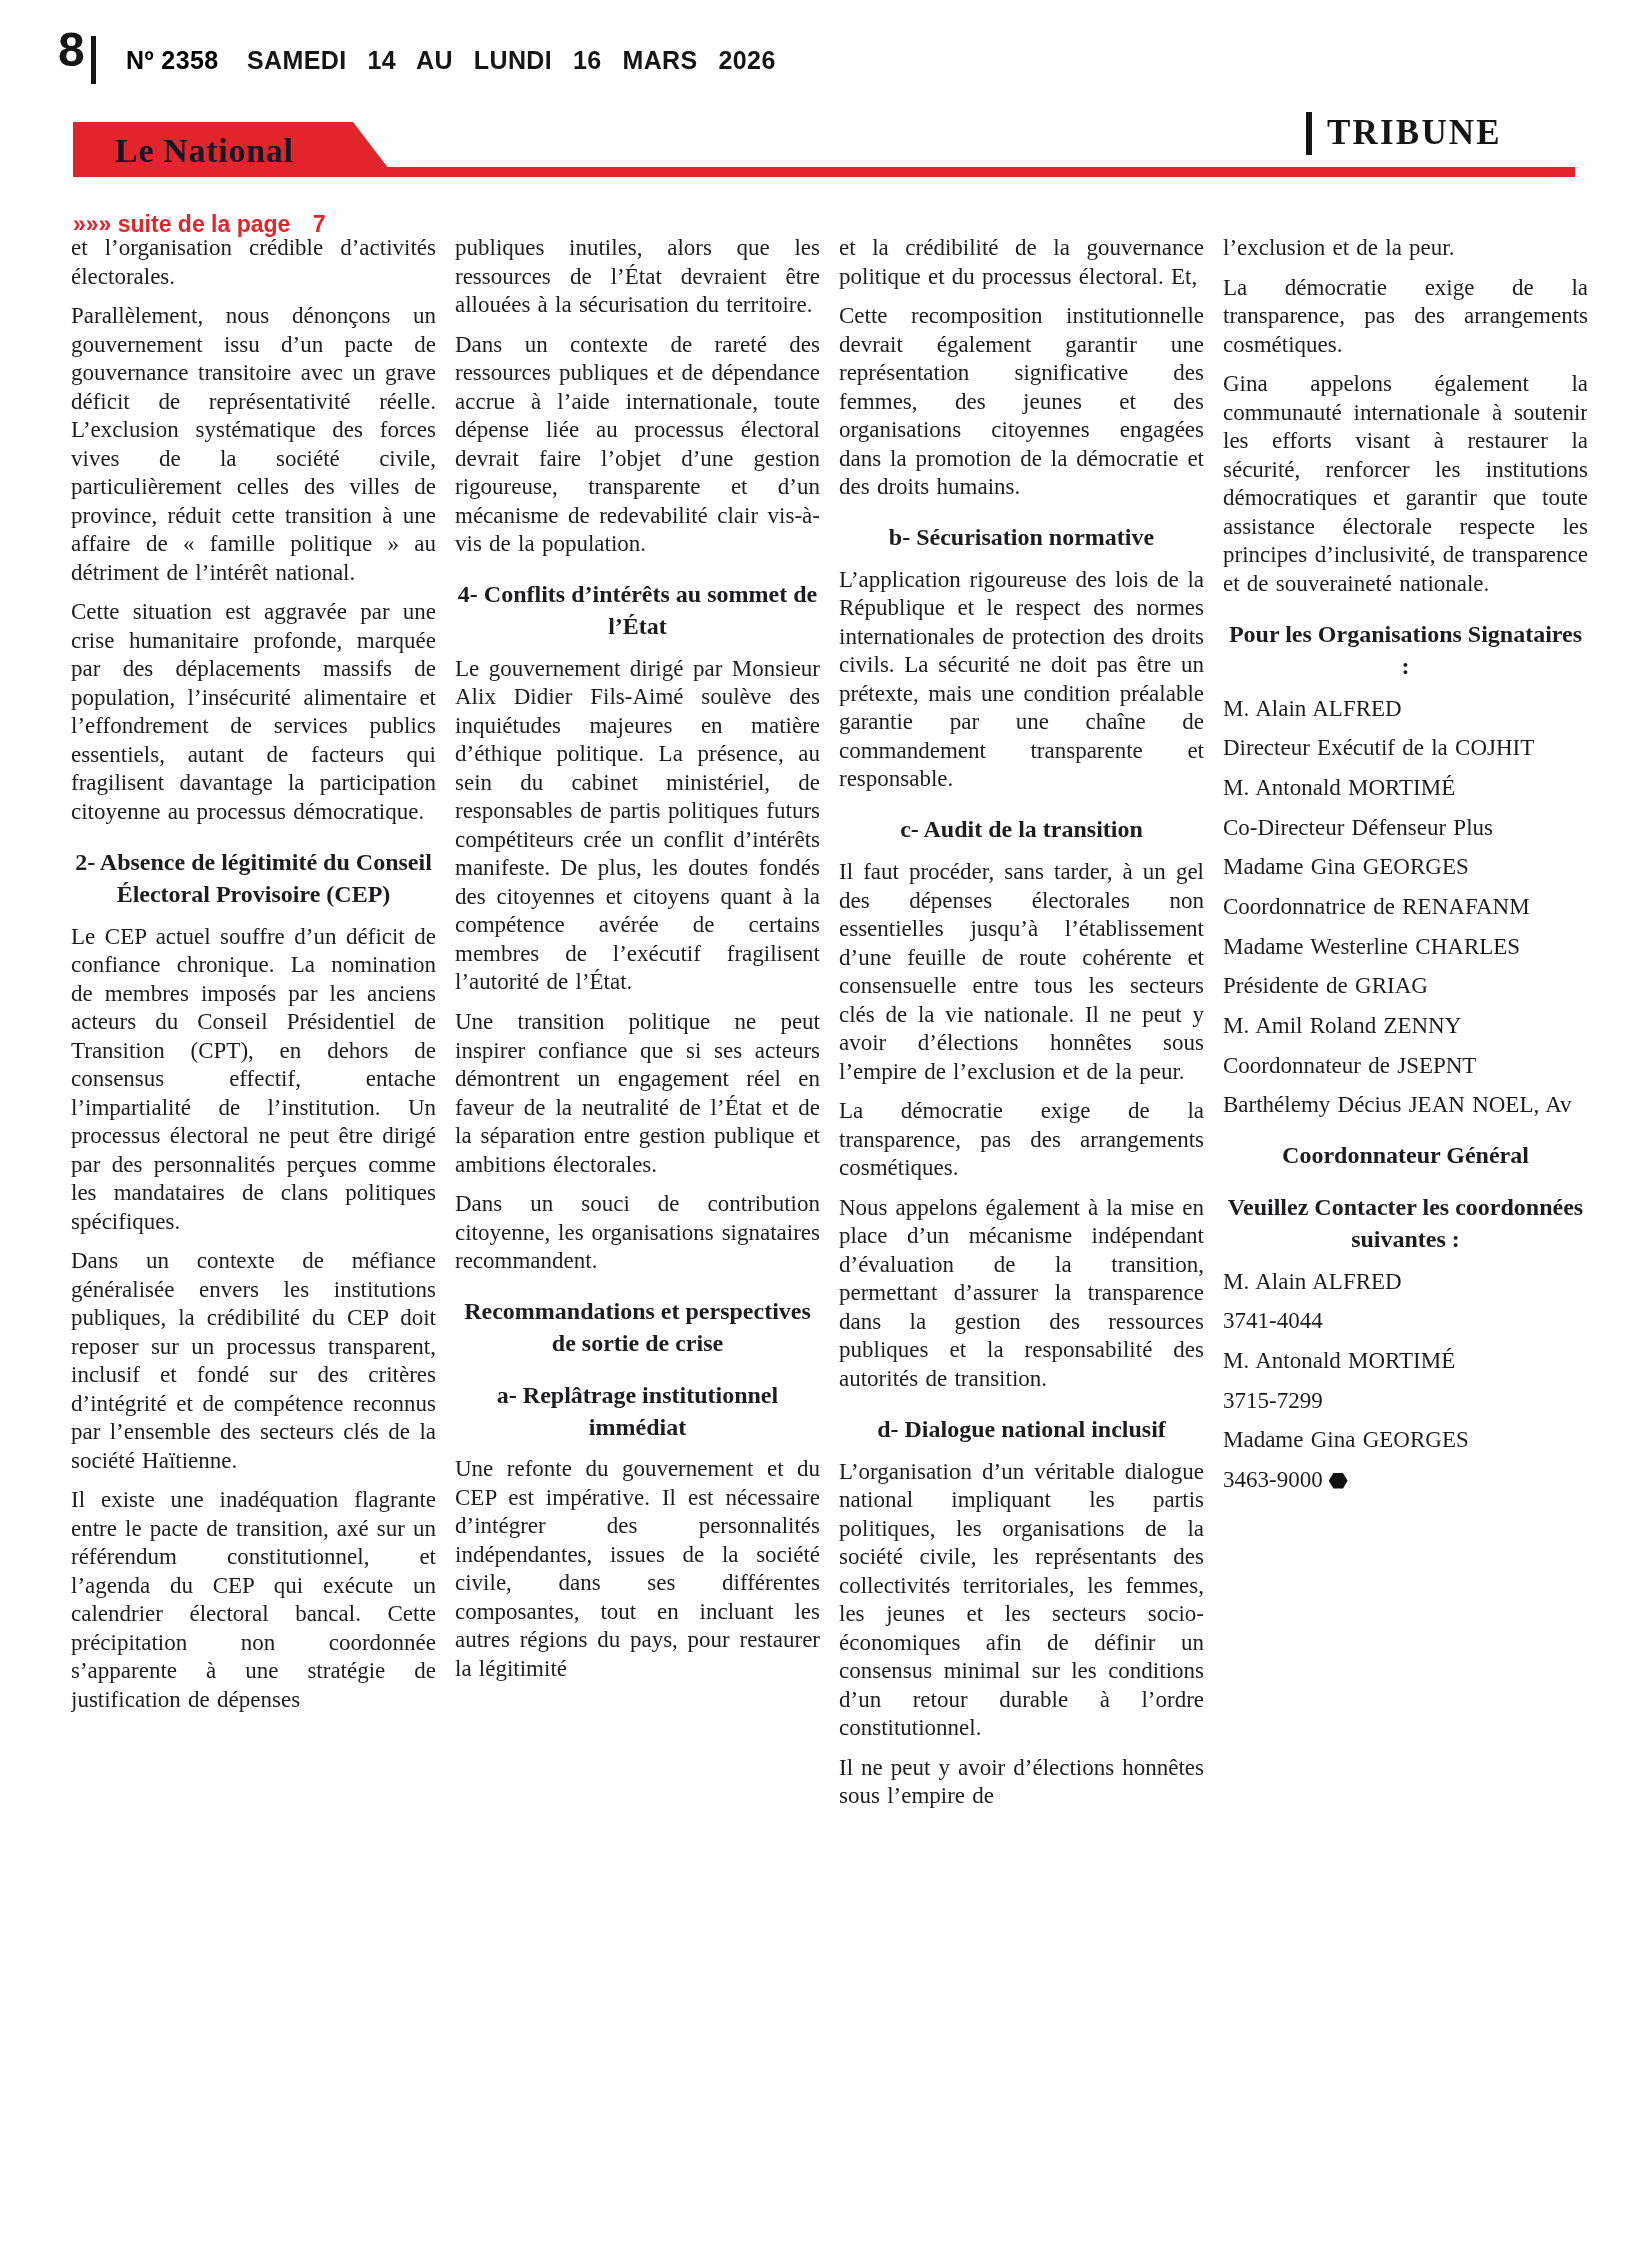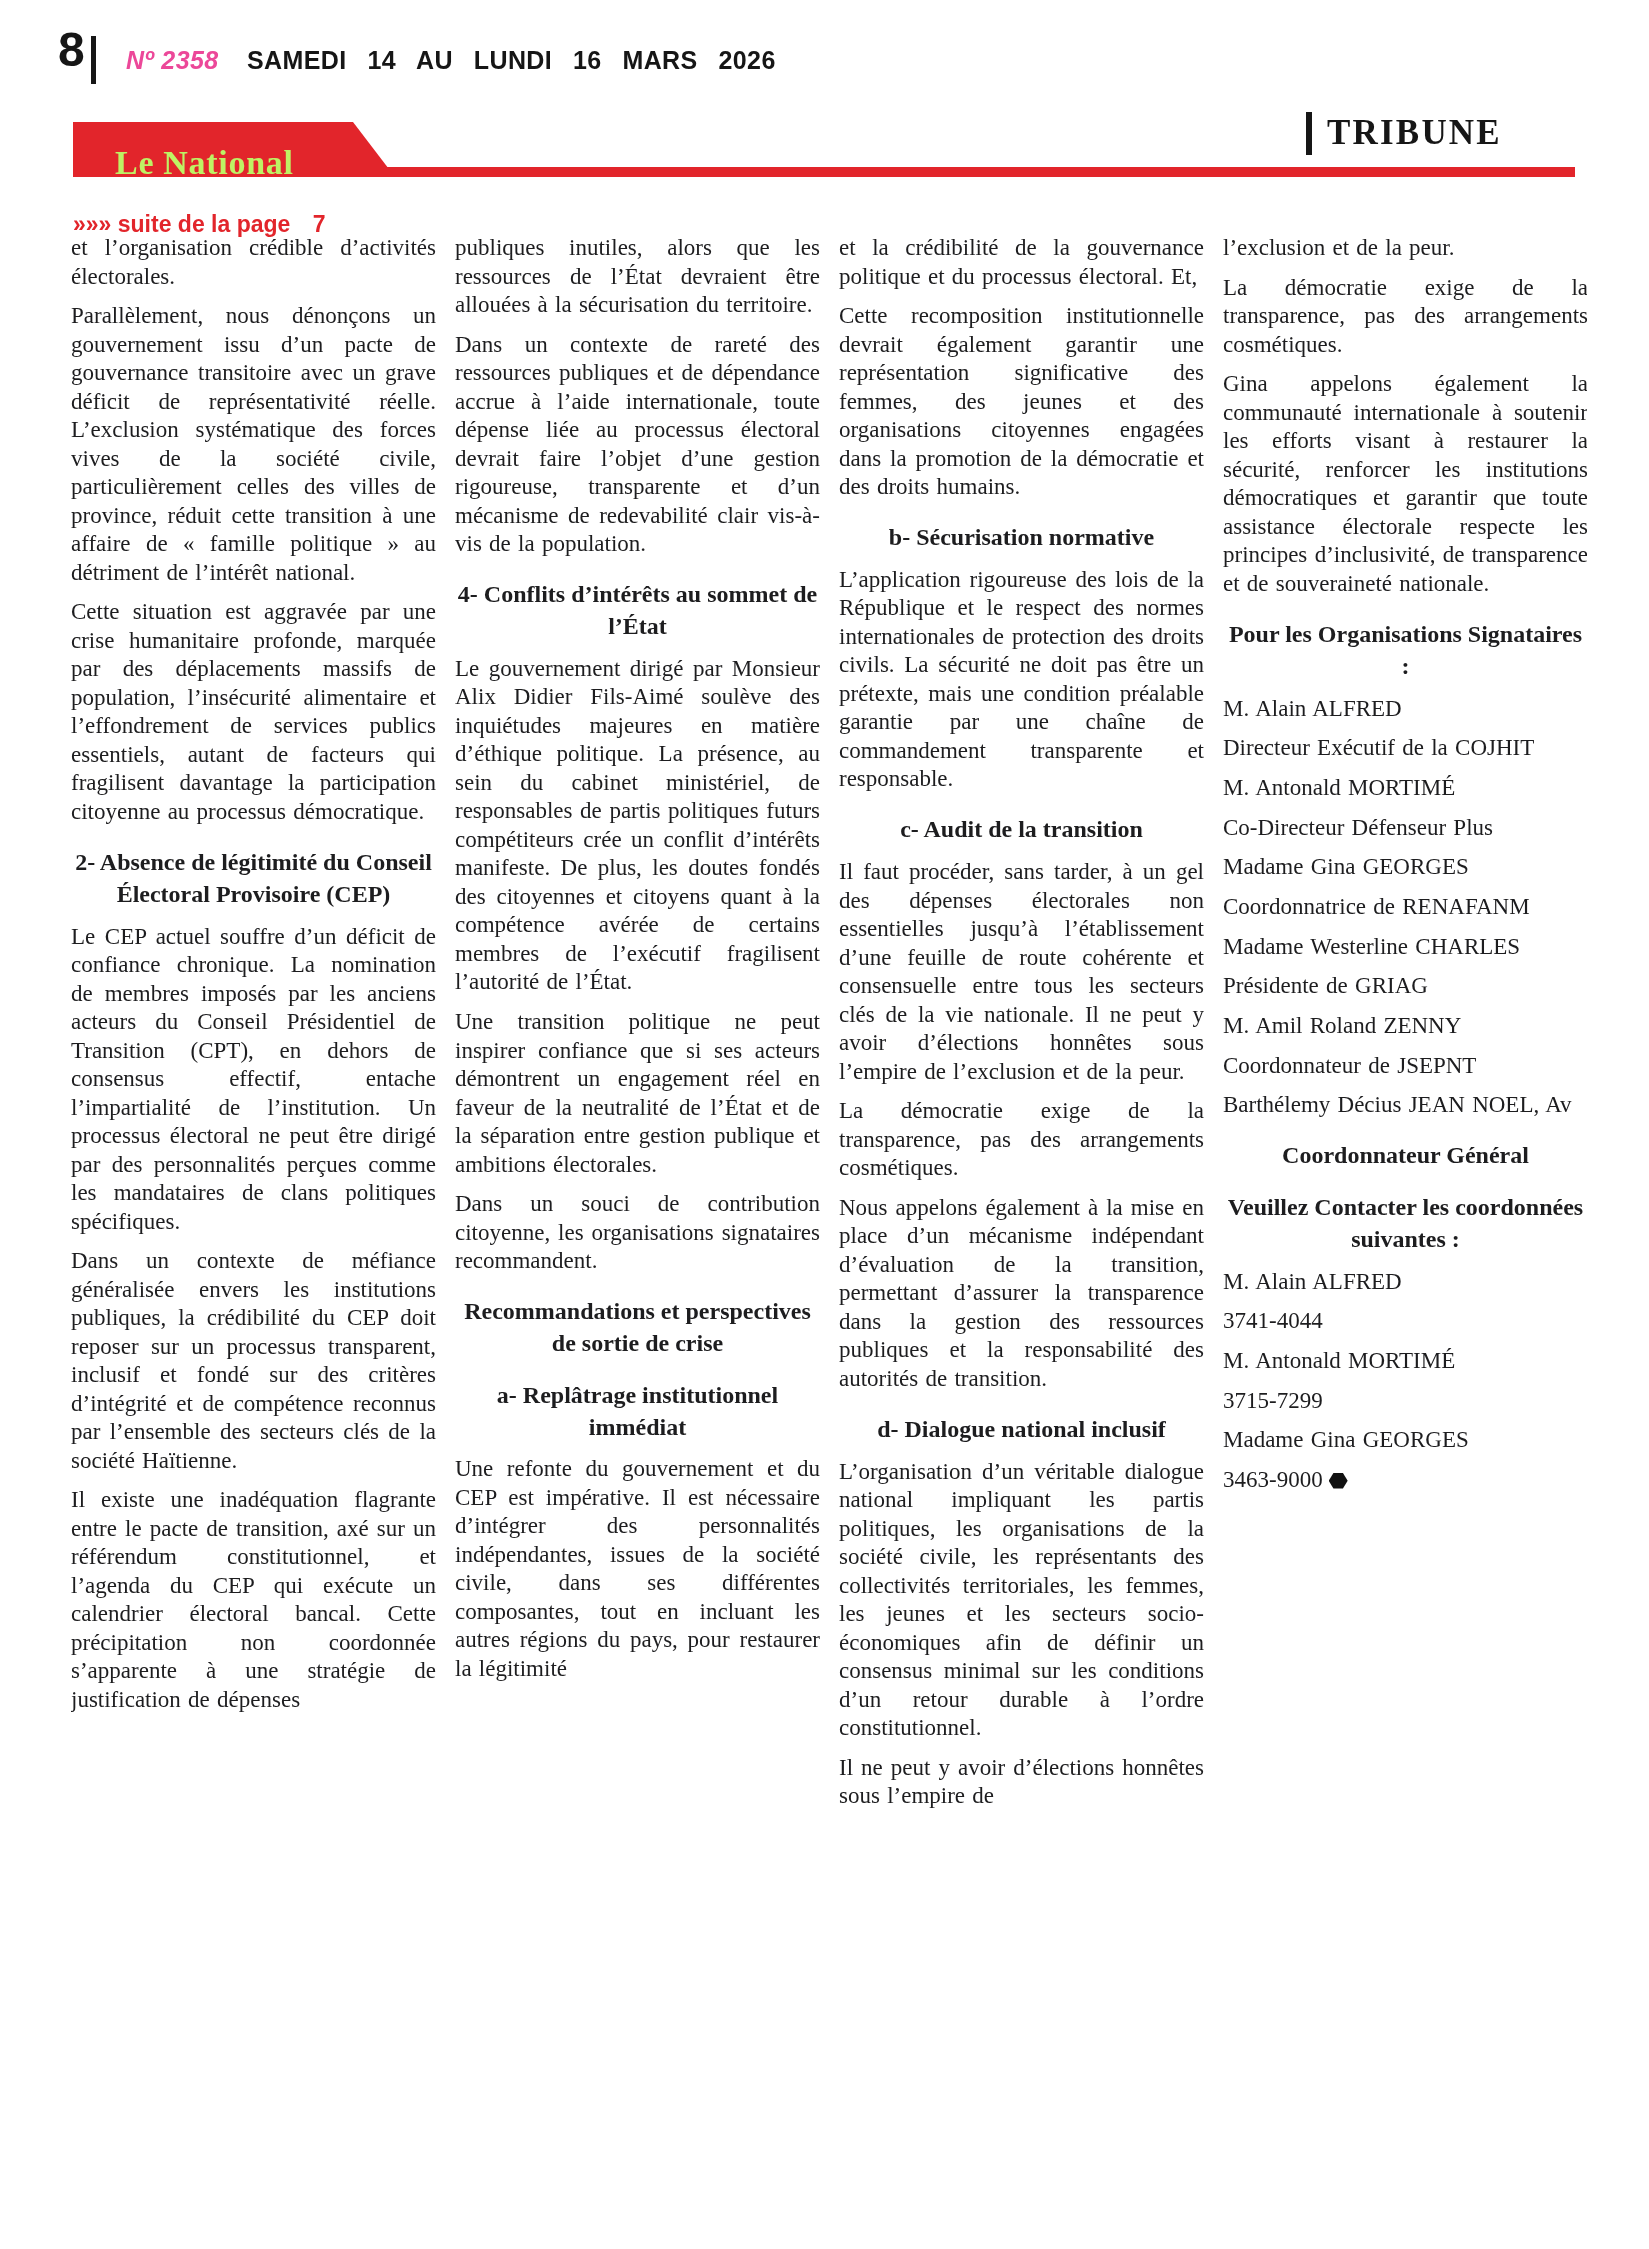--- a/index.html
+++ b/index.html
@@ -20,23 +20,22 @@
     position:absolute;left:58px;top:25.5px;
     font-family:"Liberation Sans", sans-serif;
     font-weight:bold;font-size:48px;line-height:48px;color:#161616;
   }
   .head-bar{
     position:absolute;left:91px;top:36px;width:5.2px;height:48px;background:#161616;
   }
   .issue-number{
     position:absolute;left:126px;top:48px;
     font-family:"Liberation Sans", sans-serif;
-    font-weight:bold;font-size:25px;line-height:25px;color:#ec4899;
+    font-weight:bold;font-size:25px;line-height:25px;color:#000000;
     letter-spacing:0.4px;
-    font-style:italic;
   }
   .date-range{
     position:absolute;left:247px;top:48px;
     font-family:"Liberation Sans", sans-serif;
     font-weight:bold;font-size:25px;line-height:25px;color:#161616;
     word-spacing:13.5px;letter-spacing:0.4px;text-align:right;
   }
   .tribune-pipe{
     position:absolute;left:1306px;top:112px;width:6px;height:43px;background:#161616;
   }
@@ -50,22 +49,22 @@
   .red-rule{
     position:absolute;left:73px;top:167px;width:1502px;height:9.7px;
     background:var(--red);z-index:1;
   }
   .masthead{
     position:absolute;left:73px;top:122px;width:322px;height:55px;
     background:var(--red);z-index:2;
     clip-path:polygon(0 0, 280px 0, 322px 100%, 0 100%);
   }
   .masthead-text{
-    position:absolute;left:42px;top:12px;height:37px;line-height:58px;
-    color:#bef264;font-family:"Liberation Serif", serif;
+    position:absolute;left:42px;top:0;height:37px;line-height:58px;
+    color:#0f172a;font-family:"Liberation Serif", serif;
     font-weight:bold;font-size:34px;letter-spacing:0.7px;
   }
   .continuation{
     position:absolute;left:73px;top:213px;
     font-family:"Liberation Sans", sans-serif;
     font-weight:bold;font-size:23px;line-height:23px;color:var(--red);
   }
   .continuation .cont-page{margin-left:22.5px;}
   
   .columns{

